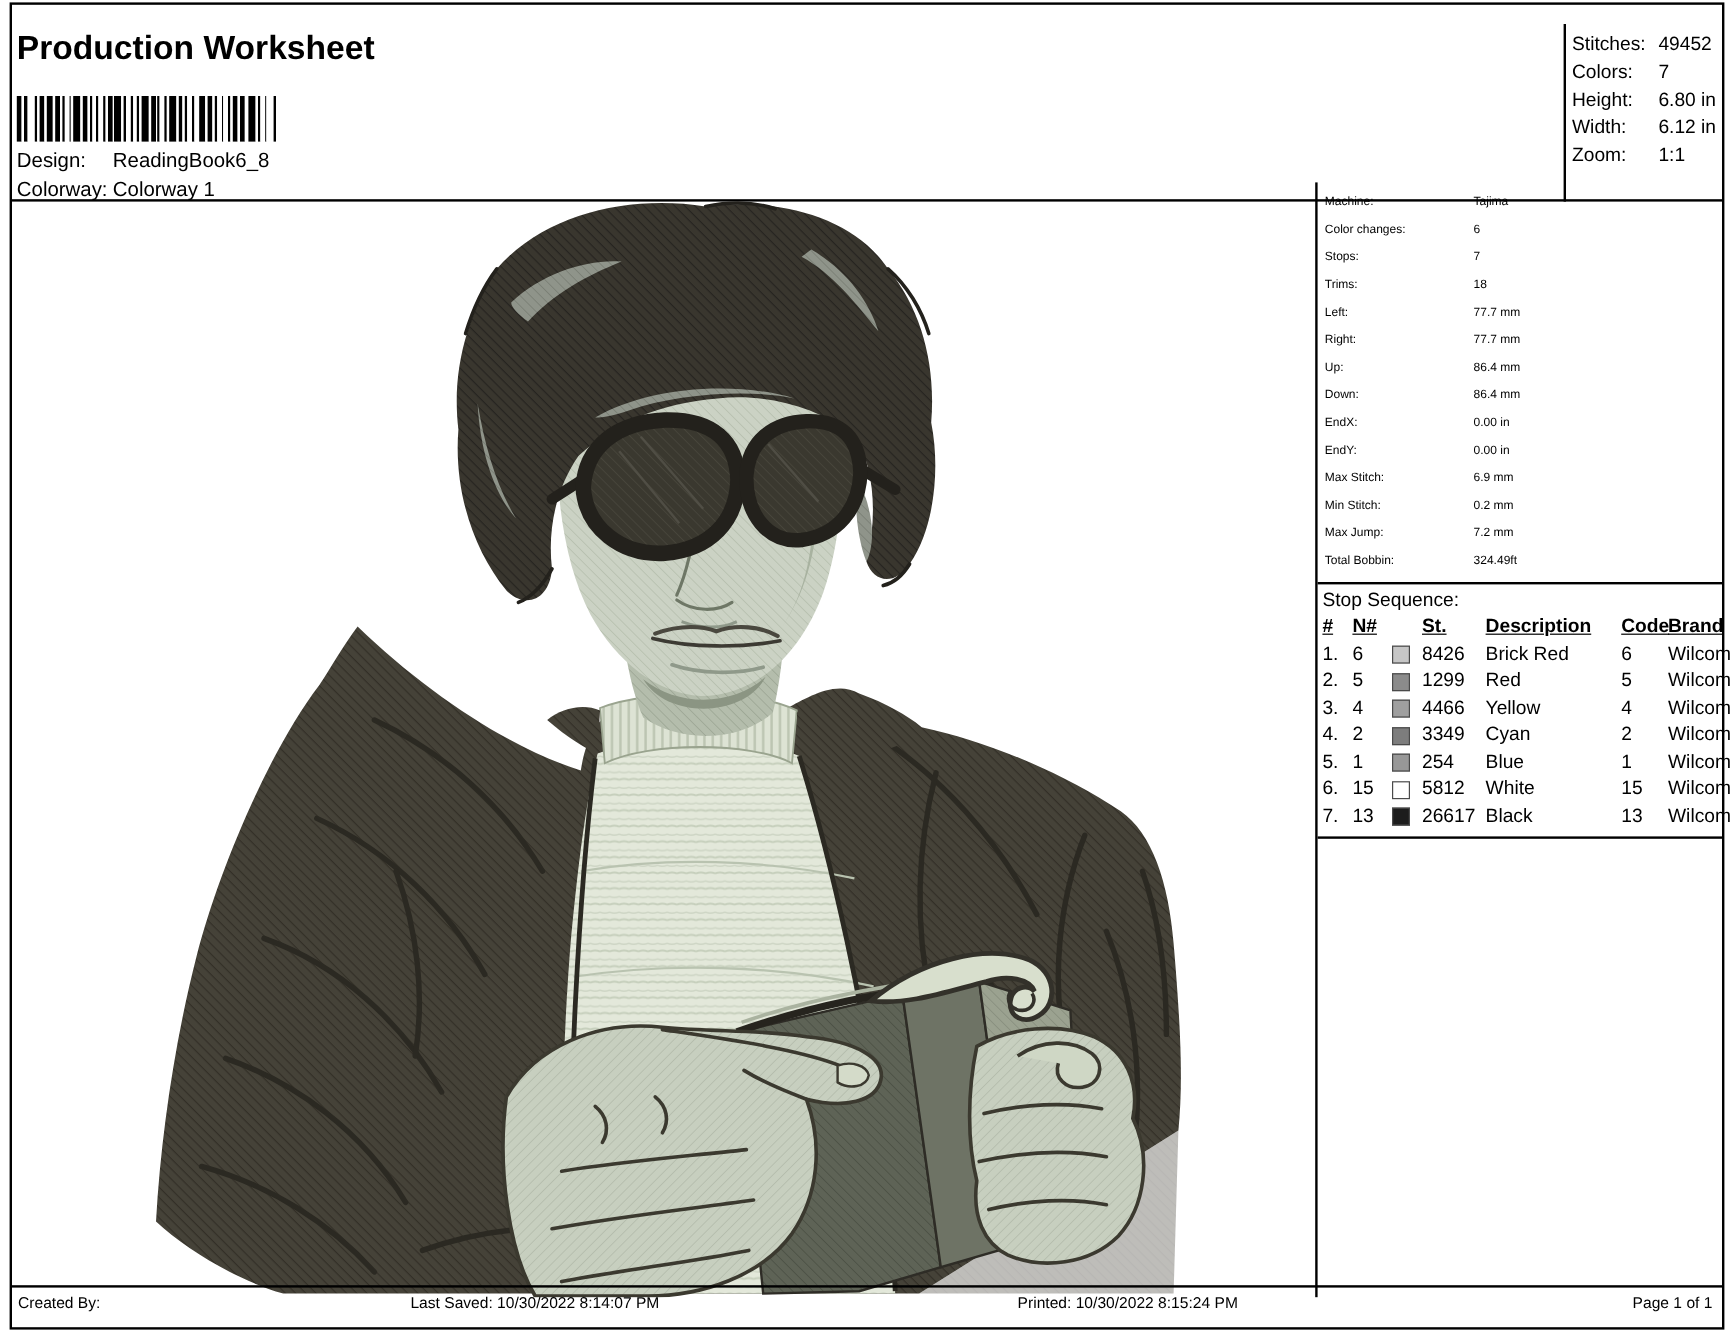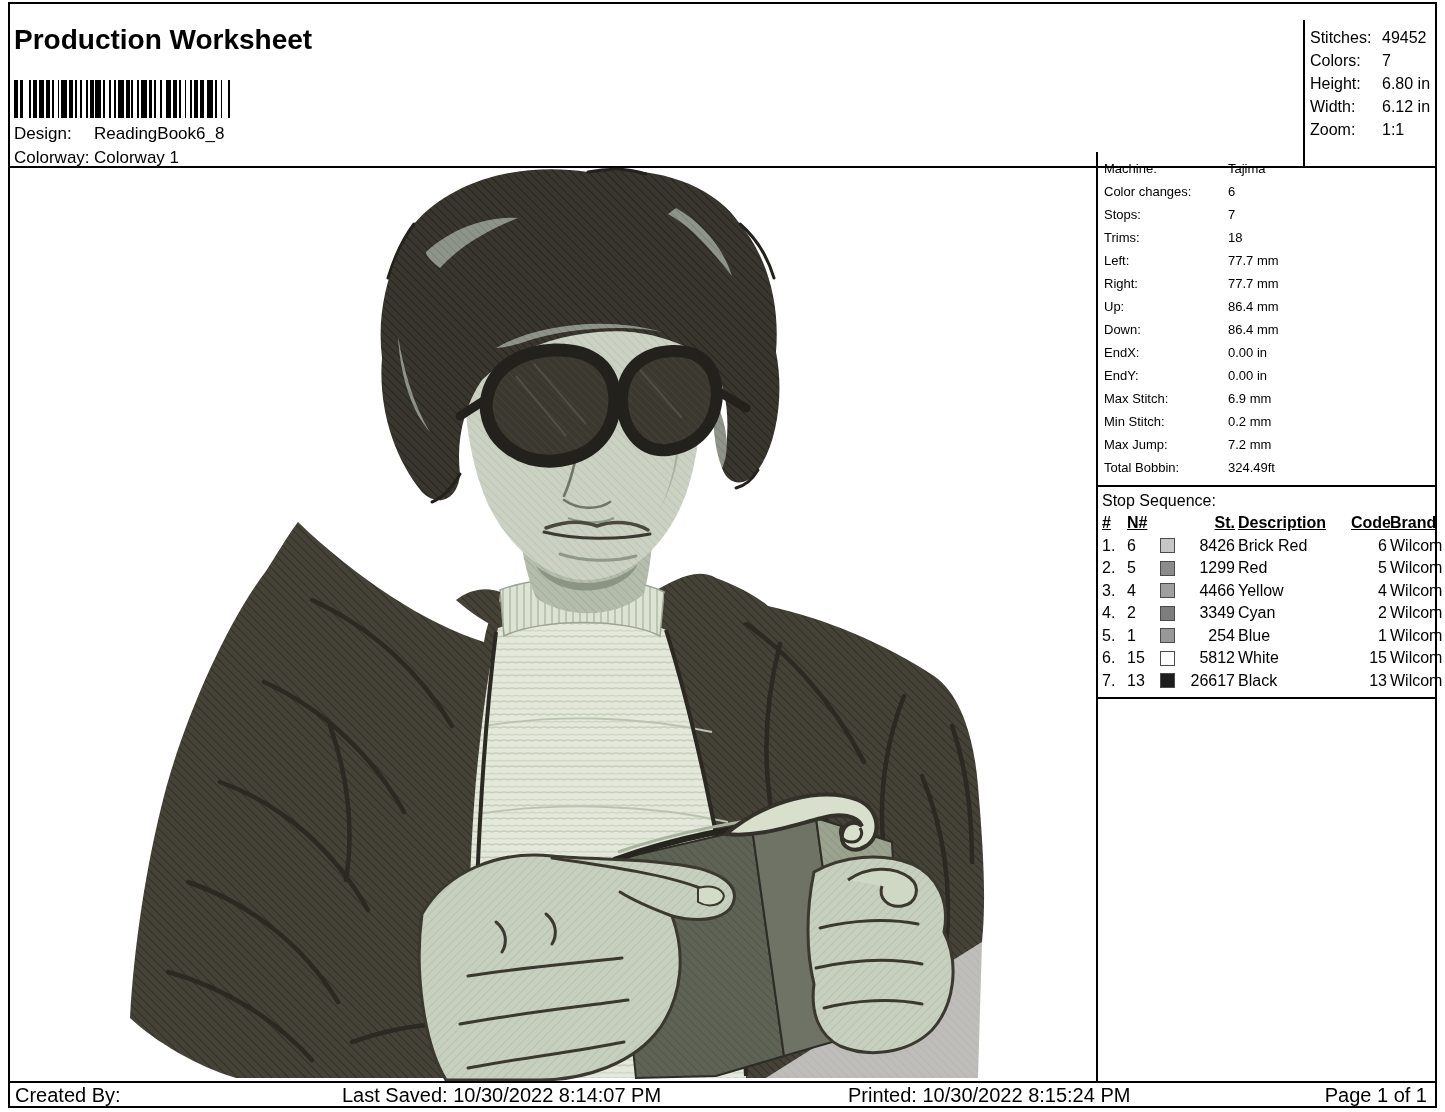--- a/index.html
+++ b/index.html
@@ -19,37 +19,37 @@
   .colorway-line { top:127px; }
 
   
   .stats-box { position:absolute; right:0; top:0; width:132px; height:148px; border-left:2px solid #000; padding:6px 0 0 5px; }
   .stats-box .kv-row { font-size:16px; line-height:23px; white-space:nowrap; }
   .stats-box .kv-label { display:inline-block; width:72px; }
 
   
   .right-panel { position:absolute; right:0; top:148px; width:339px; bottom:25px; border-left:2px solid #000; }
   .machine-box { border-bottom:2px solid #000; padding:5px 0 6px 6px; }
-  .machine-box .kv-row { font-size:13px; line-height:23px; white-space:nowrap; }
+  .machine-box .kv-row { font-size:10px; line-height:23px; white-space:nowrap; }
   .machine-box .kv-label { display:inline-block; width:124px; }
   .stop-box { border-bottom:2px solid #000; padding:3px 0 5px 4px; }
   .stop-title { font-size:16px; line-height:22px; }
   .stop-grid { display:grid; grid-template-columns:22px 30px 22px 50px 110px 36px 56px; column-gap:3px; align-items:center; font-size:16px; line-height:22.5px; }
   .stop-grid.hdr { font-weight:bold; }
   .stop-grid.hdr span { text-decoration:underline; }
-  .c-st, .c-code { text-align:right; }
+  .c-st, .c-code { }
   .hdr .c-sw { text-decoration:none !important; }
   .swatch { width:15px; height:15px; border:1px solid #4a4a4a; }
 
   
   .canvas { position:absolute; left:0; top:148px; right:339px; bottom:25px; overflow:hidden; }
   .artwork { position:absolute; left:106px; top:14px; }
 
   
-  .footer { position:absolute; left:0; bottom:0; width:100%; height:25px; border-top:2px solid #000; font-size:20px; }
+  .footer { position:absolute; left:0; bottom:10px; width:100%; height:25px; border-top:2px solid #000; font-size:13px; }
   .footer span { position:absolute; top:2px; line-height:21px; white-space:nowrap; }
   .f-created { left:5px; }
   .f-saved { left:332px; }
   .f-printed { left:838px; }
   .f-page { right:8px; }
 </style>
 </head>
 <body>
 
 <div class="sheet">

